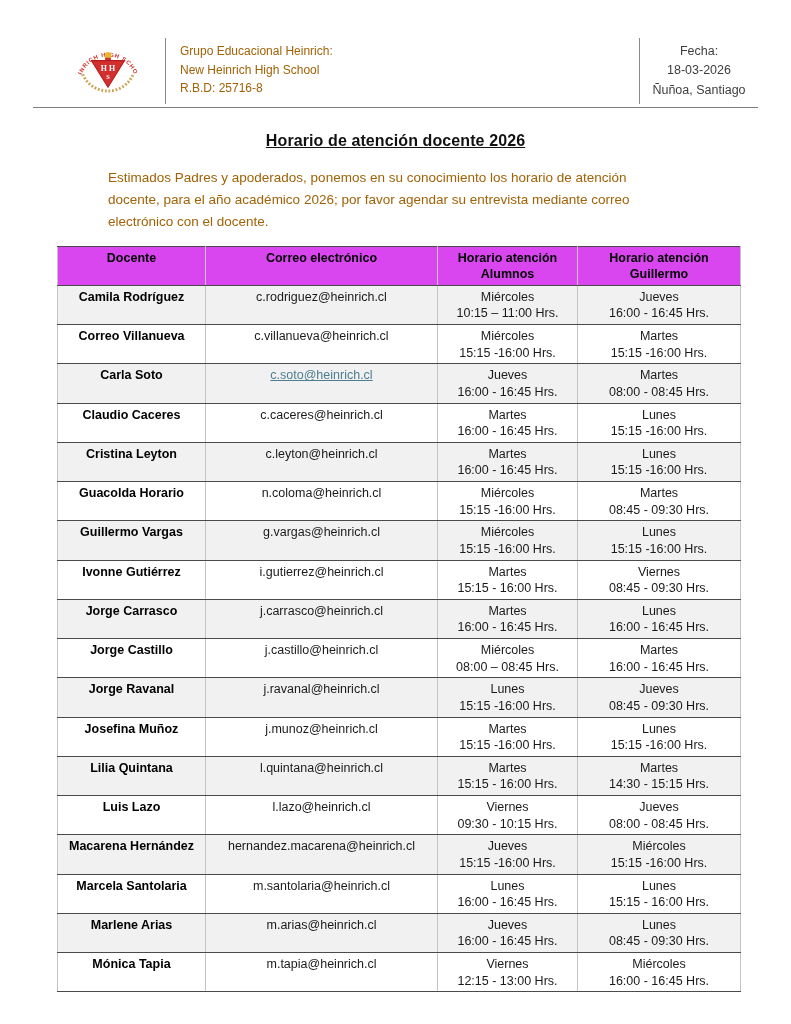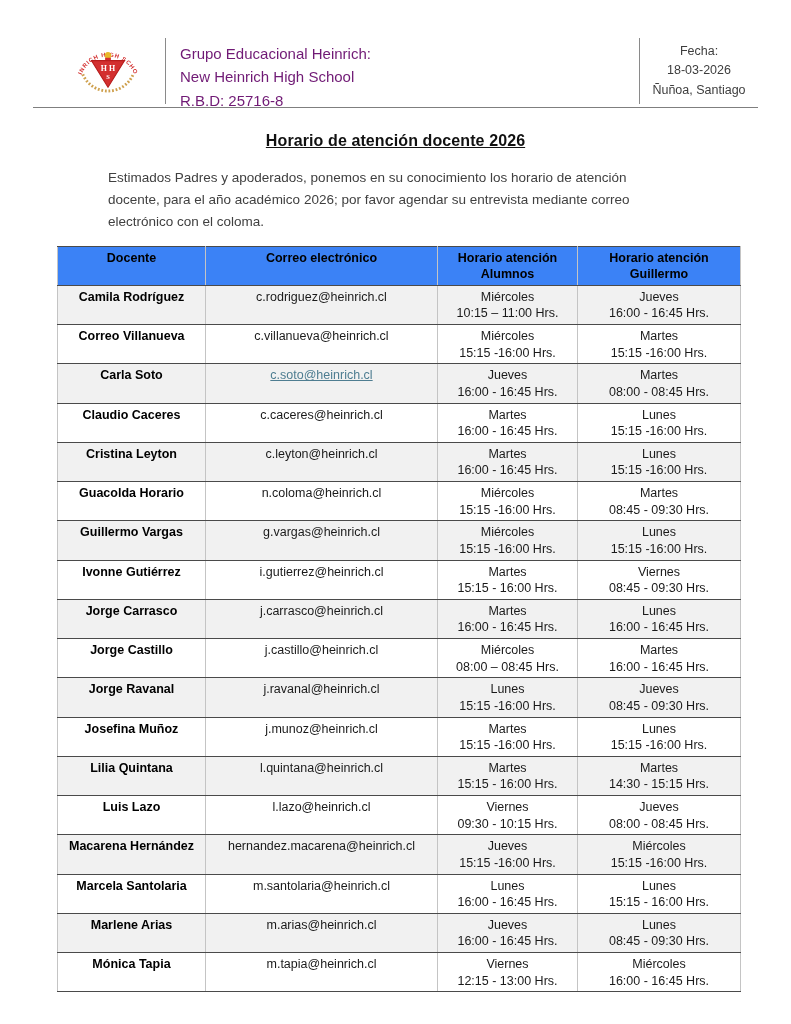--- a/index.html
+++ b/index.html
@@ -21,21 +21,21 @@
     height: 72px;
   }
   .logo-wrap { width: 86px; height: 72px; flex: 0 0 auto; }
   .vdiv {
     width: 0; border-left: 1px solid #8a8a8a;
     margin-top: 4px; margin-bottom: 2px;
   }
   .vdiv.left { margin-left: 14px; }
   .org-block {
     padding: 8px 0 0 14px;
-    font-size: 15px; line-height: 1.55; color: #701a75;
+    font-size: 12px; line-height: 1.55; color: #a16207;
   }
   .spacer { flex: 1 1 auto; }
   .date-block {
     width: 118px; flex: 0 0 auto;
     padding-top: 8px;
     text-align: center;
     font-size: 12.5px; line-height: 1.55; color: #3d3d3d;
   }
   .head-rule {
     margin: 1px 33px 0 33px;
@@ -52,21 +52,21 @@
     font-weight: 700;
     text-decoration: underline;
     color: #111;
     letter-spacing: 0.1px;
   }
   .intro {
     margin: 17px 0 0 108px;
     width: 592px;
     font-size: 13.5px;
     line-height: 1.62;
-    color: #404040;
+    color: #a16207;
   }
 
   
   table.schedule {
     margin: 13px 0 0 57px;
     width: 683px;
     border-collapse: collapse;
     table-layout: fixed;
     font-size: 12.5px;
   }
@@ -80,21 +80,21 @@
     border-left: 1px solid #c4c4c4;
     border-right: 1px solid #c4c4c4;
     text-align: center;
     vertical-align: top;
     padding: 3px 4px 2px 4px;
     line-height: 1.33;
   }
   .schedule th {
     font-weight: 700;
     color: #000;
-    background: #3b82f6;
+    background: #d946ef;
     height: 37px;
   }
   .schedule td { height: 35px; }
   .schedule tbody tr:nth-child(odd) { background: #f1f1f1; }
   td.c-name { font-weight: 700; color: #000; }
   a.email-link { color: #4e7d91; text-decoration: underline; }
 </style>
 </head>
 <body>
 
@@ -132,21 +132,21 @@
       <div>Ñuñoa, Santiago</div>
     </div>
   </div>
   <hr class="head-rule">
 
   <div class="doc-title">Horario de atención docente 2026</div>
 
   <div class="intro">
     <div>Estimados Padres y apoderados, ponemos en su conocimiento los horario de atención</div>
     <div>docente, para el año académico 2026; por favor agendar su entrevista mediante correo</div>
-    <div>electrónico con el coloma.</div>
+    <div>electrónico con el docente.</div>
   </div>
 
   <table class="schedule">
     <colgroup>
         <col class="c1">
         <col class="c2">
         <col class="c3">
         <col class="c4">
       </colgroup>
     <thead>

